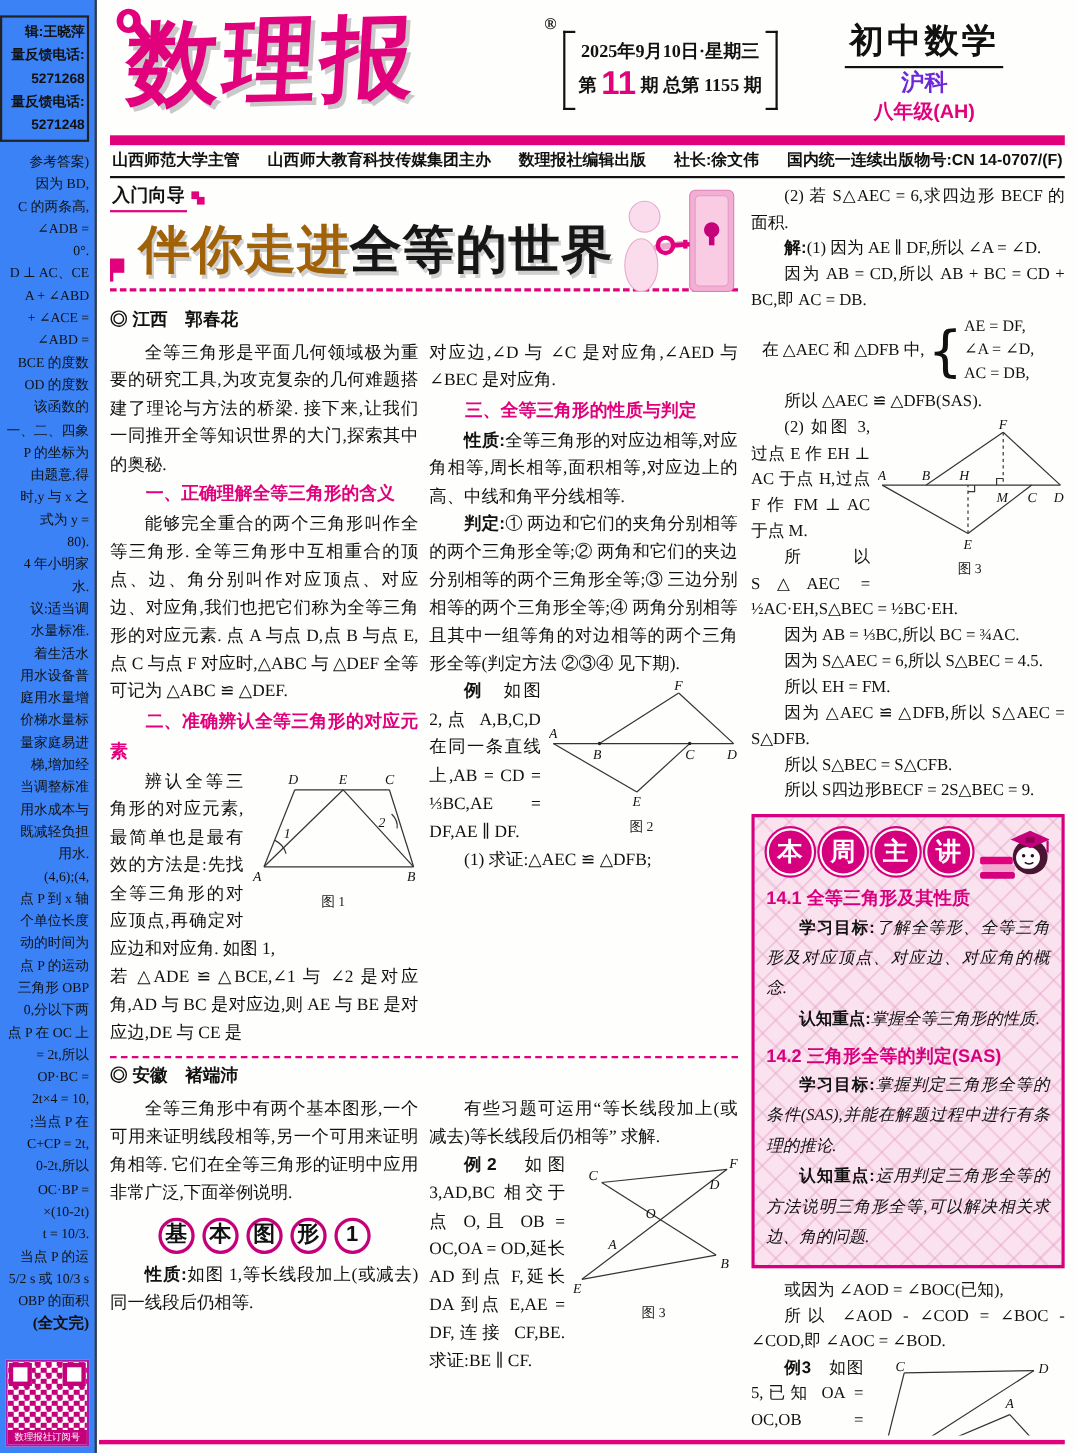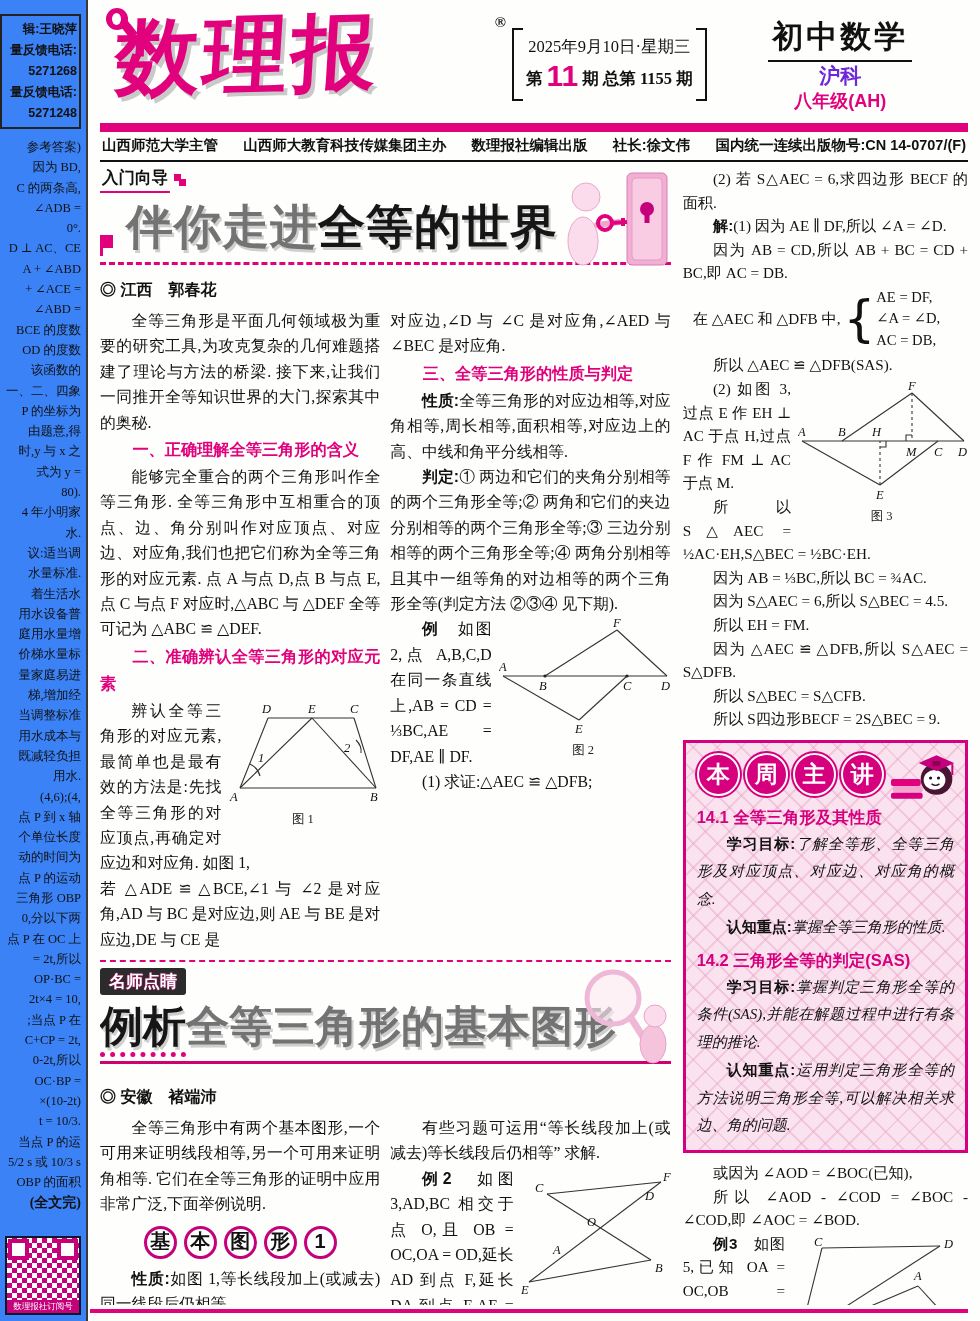--- a/index.html
+++ b/index.html
@@ -8,21 +8,21 @@
 
   
   .edge{position:absolute;left:0;top:0;width:88px;height:100%;background:#3b82f6;
         border-right:2.5px solid #3a3a3a;box-sizing:border-box;padding:10px 5px 0 0;
         text-align:right;overflow:hidden}
   .edge .ebox{border:2px solid #222;margin:4px 0 8px 0;padding:3px 2px;
         font-weight:bold;font-size:12.5px;line-height:21px;
         font-family:"Liberation Sans","DejaVu Sans",sans-serif}
   .edge .frag{font-size:12.5px;line-height:20.3px;white-space:nowrap;overflow:hidden}
   .edge .full-end{font-weight:bold;font-size:14px;margin-top:2px}
-  .edge .qrwrap{position:absolute;bottom:6px;left:5px;width:72px;border:2px solid #0f172a;background:#fff}
+  .edge .qrwrap{position:absolute;bottom:6px;left:5px;width:72px;border:2px solid #a21caf;background:#fff}
   .edge .qr{width:100%;height:62px;background:repeating-conic-gradient(#c4007a 0% 25%,#fff 0% 50%) 0 0/10px 10px;position:relative}
   .edge .qr:before,.edge .qr:after{content:"";position:absolute;width:13px;height:13px;border:4px solid #c4007a;background:#fff;top:1px}
   .edge .qr:before{left:1px}.edge .qr:after{right:1px}
   .edge .qrlabel{background:#c4007a;color:#fff;font-size:8.5px;line-height:13px;text-align:center;
         font-family:"Liberation Sans",sans-serif}
 
   
   .main{position:absolute;left:90px;top:0;width:890px;height:100%;box-sizing:border-box;padding:6px 12px 0 10px}
 
   
@@ -31,21 +31,21 @@
   .logo-dot{position:absolute;left:6px;top:2px;width:22px;height:22px;border-radius:50%;background:#e2017d}
   .logo-dot:after{content:"";position:absolute;left:6px;top:5px;width:9px;height:12px;border-radius:50%;background:#fff}
   .logo{font-family:"DejaVu Sans","Liberation Sans",sans-serif;font-weight:900;font-size:84px;line-height:104px;
         color:#e2017d;letter-spacing:4px;transform:skewX(-5deg) rotate(-1.5deg);transform-origin:left bottom;
         text-shadow:4px 4px 0 #c9c9c9}
   .reg{position:absolute;right:-4px;top:8px;font-size:15px;font-weight:bold;color:#111}
   .datebox{position:relative;margin:22px 6px 0 10px;padding:6px 14px;white-space:nowrap}
   .datebox:before,.datebox:after{content:"";position:absolute;top:0;bottom:0;width:9px;border:2.5px solid #111}
   .datebox:before{left:0;border-right:none}
   .datebox:after{right:0;border-left:none}
-  .date-l1{font-weight:normal;font-size:16.5px;line-height:26px;text-align:center}
+  .date-l1{font-weight:bold;font-size:16.5px;line-height:26px;text-align:center}
   .date-l2{font-weight:bold;font-size:16.5px;line-height:32px;text-align:center}
   .issue-no{color:#e2017d;font-size:30px;font-weight:900;font-family:"Liberation Sans",sans-serif;padding:0 4px;vertical-align:-2px}
   .mast-right{flex:1;text-align:center;padding-top:10px}
   .subject{display:inline-block;font-size:31px;font-weight:900;letter-spacing:3px;
         font-family:Liberation Serif, serif;border-bottom:2.5px solid #111;padding:0 4px 2px}
   .edition{color:#6d28d9;font-weight:900;font-size:21px;line-height:28px;font-family:Liberation Sans, sans-serif}
   .grade{color:#e2017d;font-weight:900;font-size:18px;line-height:22px;font-family:"Liberation Sans",sans-serif}
   .band{height:9px;background:#e2017d;margin-top:1px}
   .infoline{display:flex;justify-content:space-between;align-items:center;
         font-family:"Liberation Sans","DejaVu Sans",sans-serif;font-weight:bold;font-size:14.5px;
@@ -60,21 +60,21 @@
   .a1banner{position:relative;height:108px}
   .kicker1{display:inline-block;font-family:"Liberation Sans",sans-serif;font-weight:bold;font-size:16.5px;
         border-bottom:2px solid #e2017d;padding:0 2px 2px}
   .ksq{display:inline-block;width:7px;height:7px;background:#e2017d;margin-left:4px;
         box-shadow:5px 5px 0 #e2017d;vertical-align:2px}
   .a1title{position:relative;margin-top:6px;font-family:"Liberation Sans","DejaVu Sans",sans-serif;
         font-weight:900;font-size:47px;line-height:56px;letter-spacing:1px;white-space:nowrap;
         text-shadow:2px 3px 0 #cfcfcf;padding-left:26px;border-bottom:3px dashed #e2017d;padding-bottom:7px}
   .a1title .stair{position:absolute;left:0;bottom:14px;width:13px;height:13px;background:#e2017d;
         box-shadow:-8px 10px 0 -2px #e2017d}
-  .t-accent{color:#737373}
+  .t-accent{color:#a16207}
   .t-black{color:#161616}
   .banner-illu{position:absolute;right:0;top:0}
   .byline{text-align:left;font-weight:bold;font-size:16px;margin:5px 0 7px;
         font-family:"Liberation Sans",sans-serif}
 
   .cols{display:flex;gap:10px}
   .col{width:281px;font-size:15.8px;line-height:25.4px;text-align:justify;overflow:hidden}
   p{margin:0}
   .ind{text-indent:2em}
   .sec{color:#e2017d;font-weight:bold;font-family:Liberation Sans, sans-serif;
@@ -309,32 +309,20 @@
               </svg>
               <div class="figcap">图2</div>
             </div>
             <p class="ind"><b class="lead">例</b><span>　如图 2,点 A,B,C,D 在同一条直线上,AB = CD = ⅓BC,AE = DF,AE ∥ DF.</span></p>
             <p class="ind">(1) 求证:△AEC ≌ △DFB;</p>
           </div>
         </div>
 
         <div class="dashsep"></div>
 
-        <div class="a2banner">
-          <span class="kicker2">名师点睛</span>
-          <div class="a2title">
-            <span class="t-black">例析</span><span class="t-accent">全等三角形的基本图形</span>
-          </div>
-          <svg class="banner-illu" width="96" height="100" viewBox="0 0 96 100">
-            <circle cx="38" cy="30" r="26" fill="rgba(252,231,242,.6)" stroke="#efb8d6" stroke-width="5"></circle>
-            <line x1="56" y1="50" x2="70" y2="72" stroke="#efb8d6" stroke-width="7" stroke-linecap="round"></line>
-            <ellipse cx="78" cy="76" rx="13" ry="19" fill="#f6c3dc" stroke="#e8a4c8"></ellipse>
-            <circle cx="80" cy="48" r="11" fill="#fbdcec" stroke="#e8a4c8"></circle>
-          </svg>
-        </div>
         <div class="byline">◎ 安徽　褚端沛</div>
 
         <div class="cols">
           <div class="col">
             <p class="ind">全等三角形中有两个基本图形,一个可用来证明线段相等,另一个可用来证明角相等. 它们在全等三角形的证明中应用非常广泛,下面举例说明.</p>
             <div class="badge">
               <span style="display:flex;gap:7px">
                   <span class="bchar">基</span>
                   <span class="bchar">本</span>
                   <span class="bchar">图</span>

